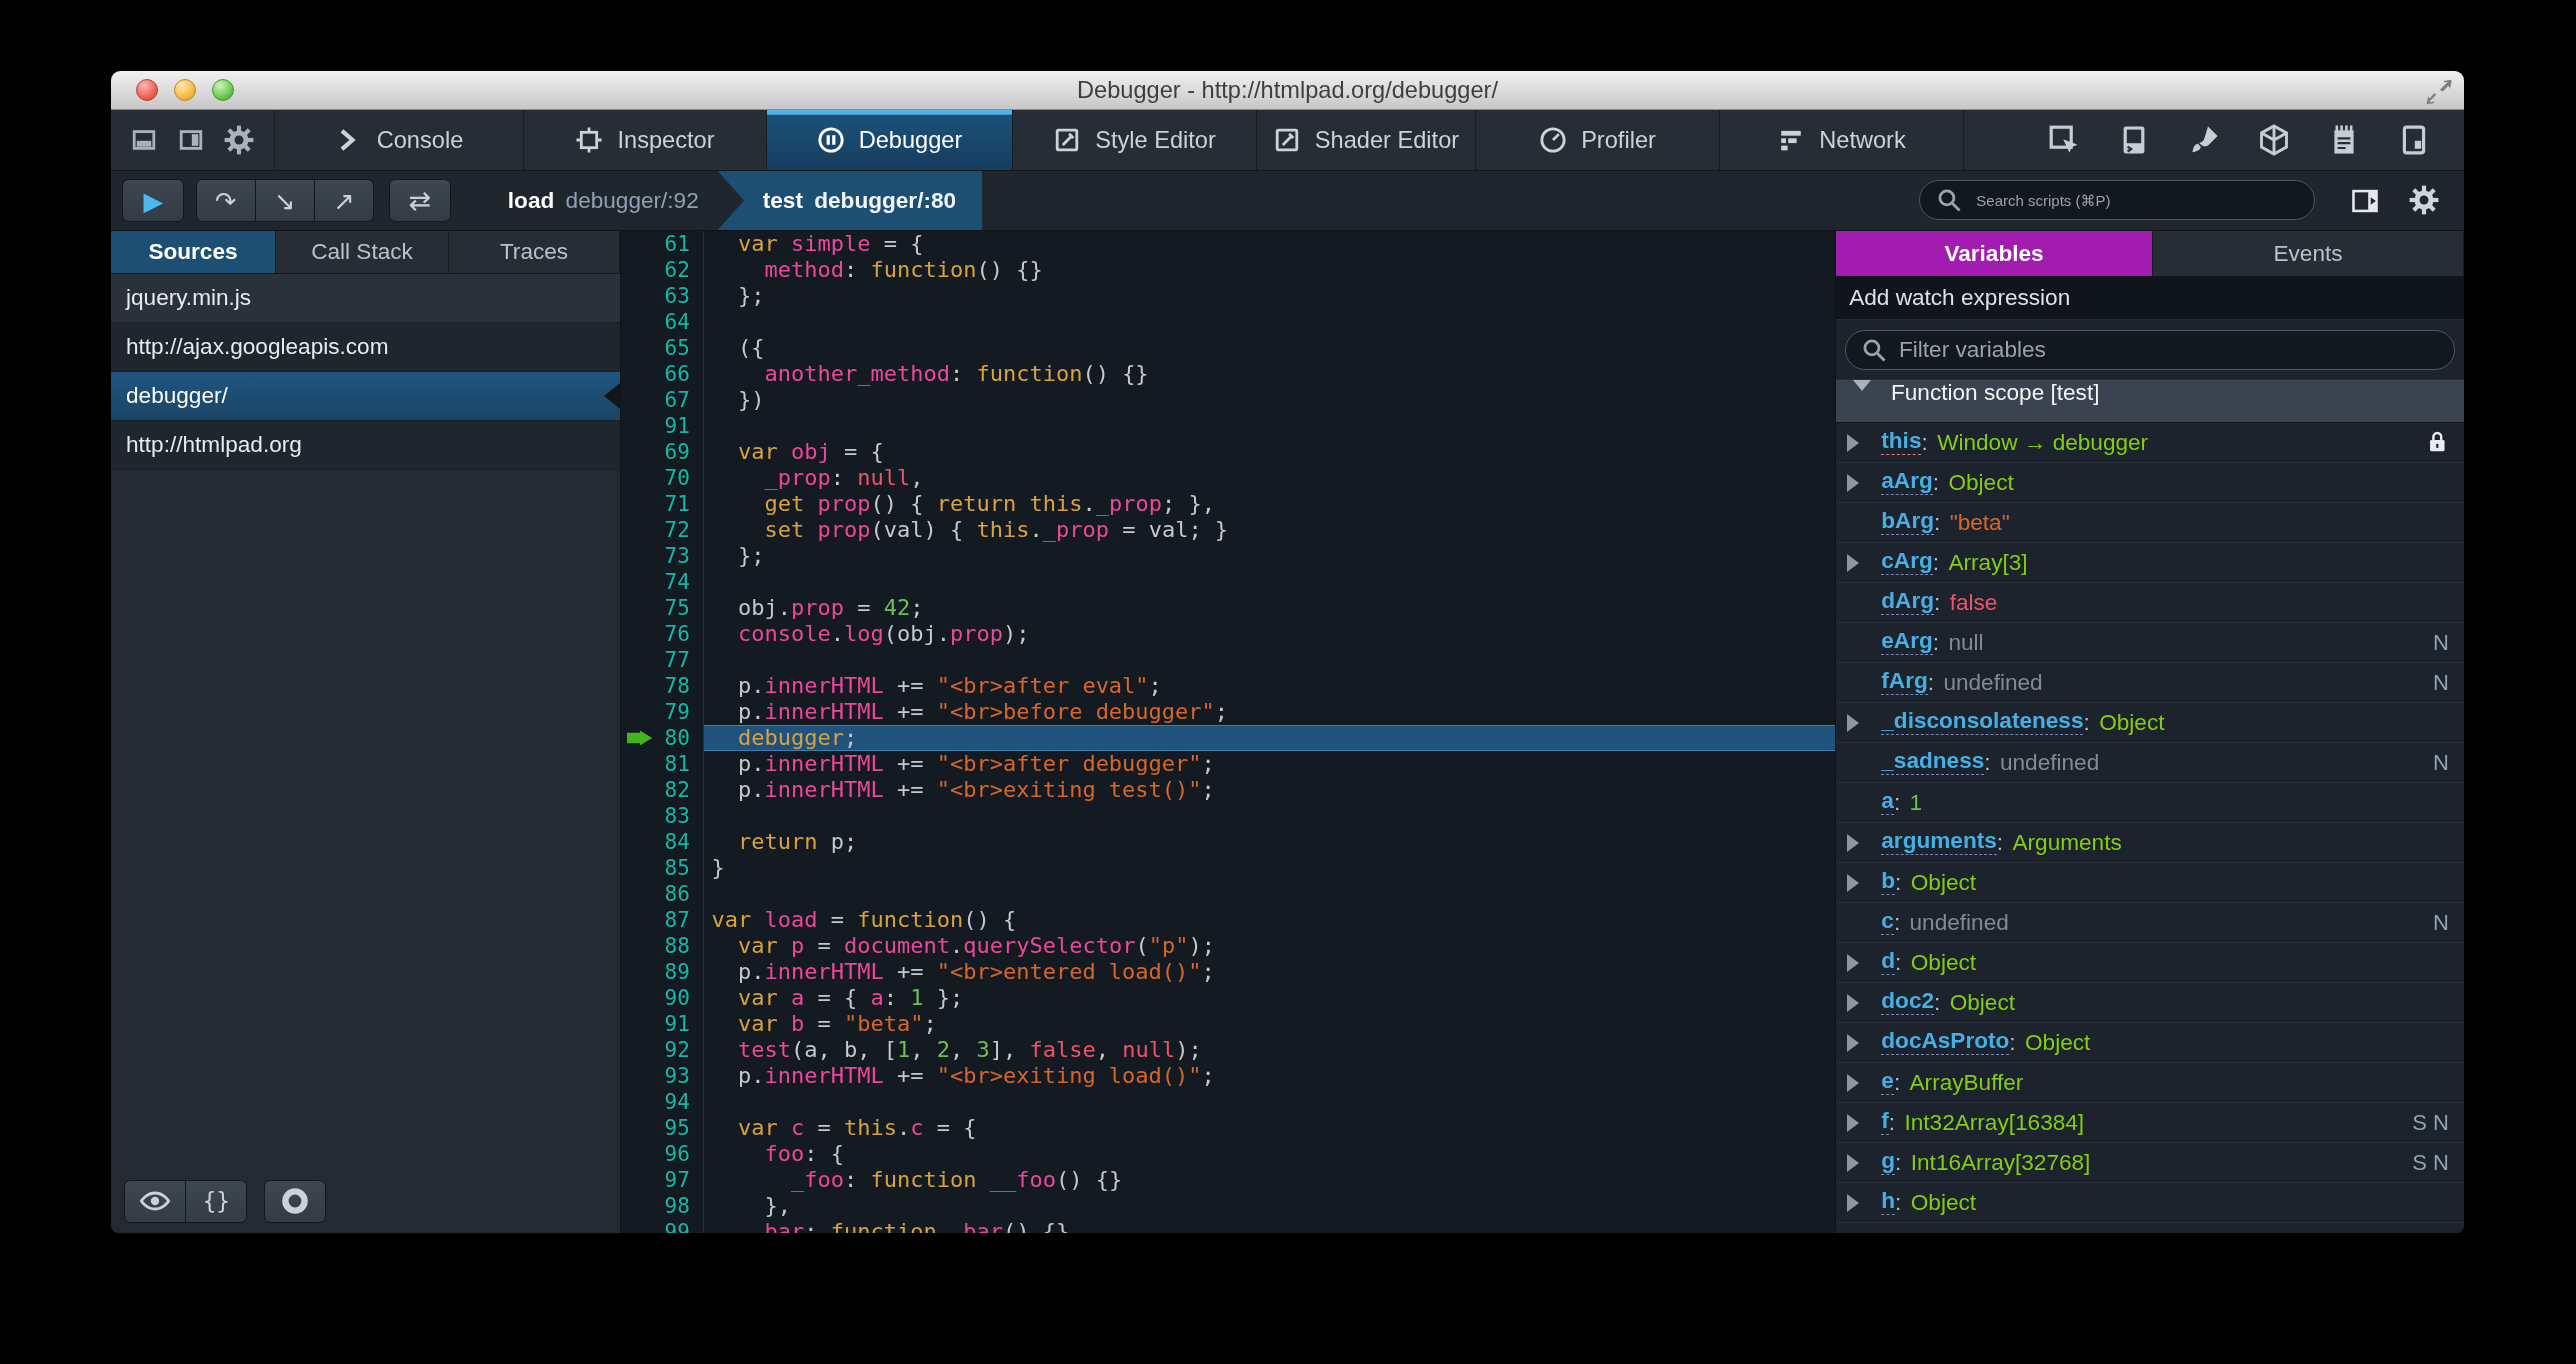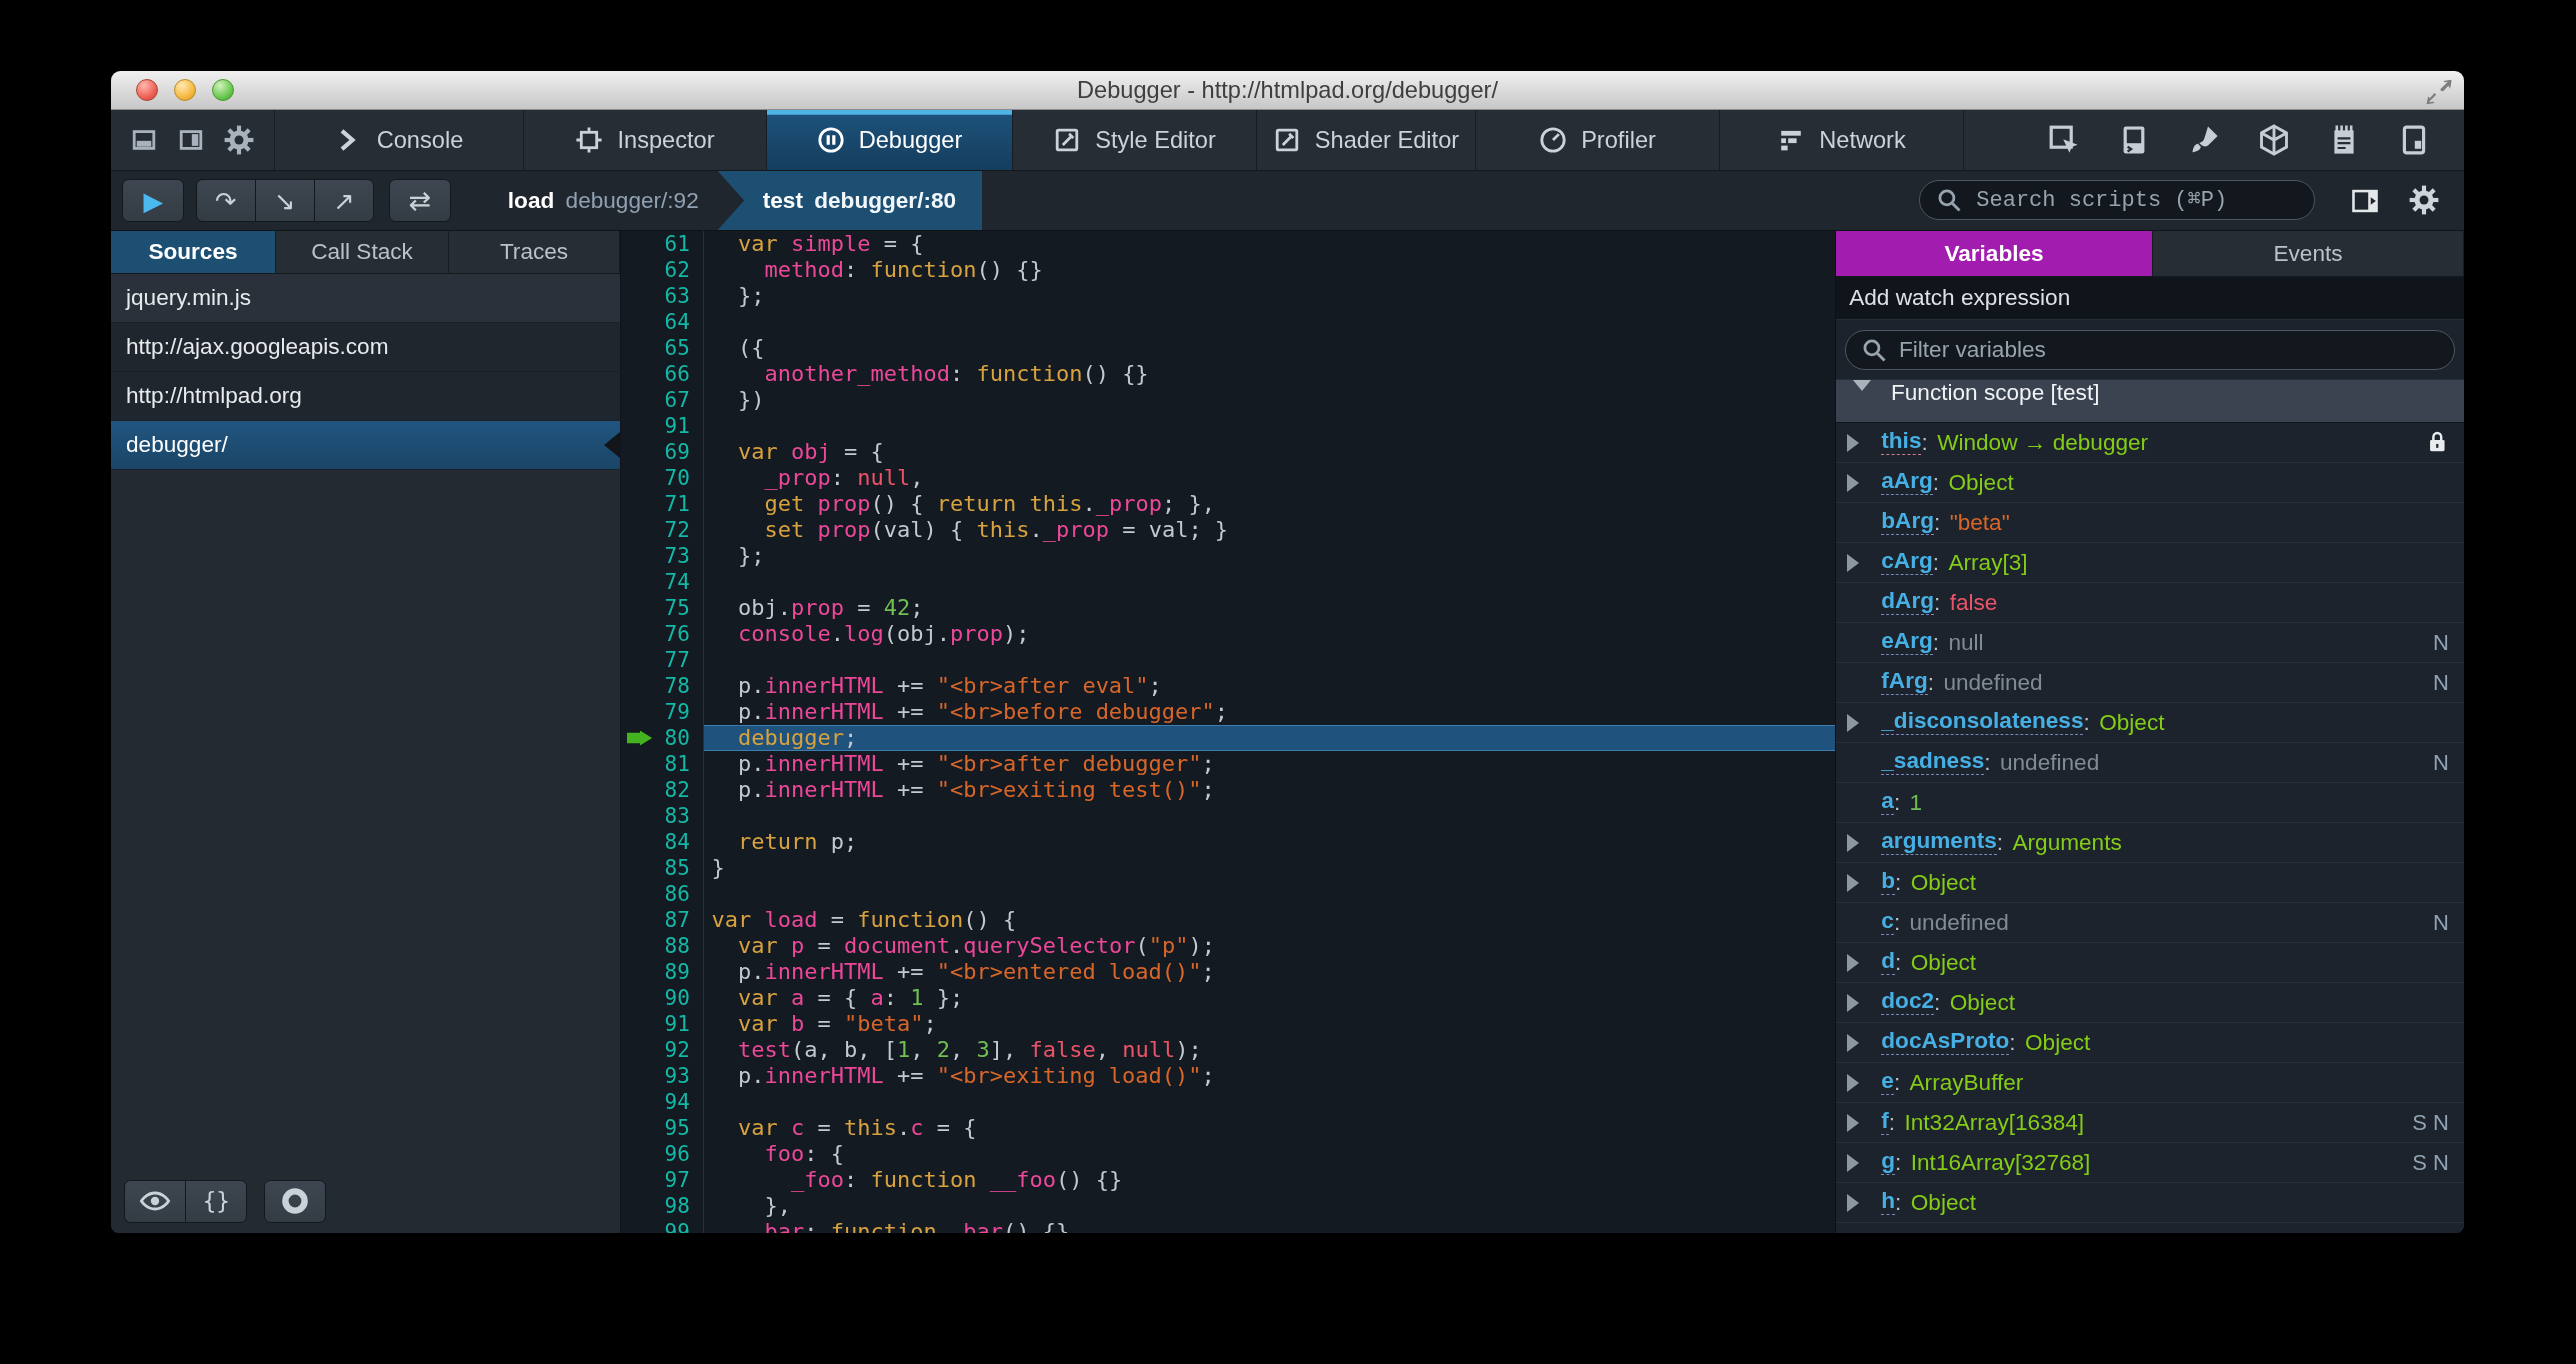--- a/index.html
+++ b/index.html
@@ -39,21 +39,21 @@
   .step-group .btn{width:60px;border-radius:0;margin-left:-0.9px;font-size:25.5px;}
   .step-group .btn:first-child{border-radius:6.6px 0 0 6.6px;margin-left:0;}
   .step-group .btn:last-child{border-radius:0 6.6px 6.6px 0;}
   .trace-btn{width:62px;margin-left:15px;font-size:27px;}
   .breadcrumbs{display:flex;align-items:stretch;margin-left:38px;height:59px;}
   .crumb{display:flex;align-items:center;font-size:22.6px;color:#8fa1b2;padding:0 19px;}
   .crumb .fn{color:#fff;font-weight:bold;margin-right:11.3px;}
   .crumb.selected{background:#1d4f73;clip-path:polygon(0 0,26.4px 50%,0 100%,100% 100%,100% 0);padding:0 26.4px 0 45px;color:#e9f2fa;}
   .crumb.selected .loc{color:#f2f7fb;font-weight:bold;}
   .search{position:absolute;right:149px;top:9.4px;width:396px;height:40px;border:1.9px solid #4e565e;border-radius:22px;background:#13181e;display:flex;align-items:center;padding:0 15px;gap:11.3px;box-sizing:border-box;color:#97a3ad;}
-  .search input{flex:1;background:transparent;border:none;outline:none;color:#e5e5e5;font-size:22px;font-family:Liberation Mono, monospace;}
+  .search input{flex:1;background:transparent;border:none;outline:none;color:#e5e5e5;font-size:15px;font-family:Liberation Sans, sans-serif;}
   .search input::placeholder{color:#97a3ad;}
   .panes-btn{position:absolute;right:83px;top:14px;color:#e4e8eb;}
   .gear-btn2{position:absolute;right:24.5px;top:13.2px;color:#ced5db;}
   
   .content{display:flex;height:1003px;}
   
   .sidebar{width:510px;flex:none;background:#232a32;display:flex;flex-direction:column;border-right:0.9px solid #10141a;box-sizing:border-box;}
   .side-tabs{height:42px;flex:none;display:flex;background:#262d35;border-bottom:0.9px solid #15191e;}
   .side-tab{text-align:center;line-height:42px;font-size:22.6px;color:#bac1c8;border-right:0.9px solid #181d23;box-sizing:border-box;flex:none;}
   .side-tab.selected{background:#1d4f73;color:#fff;font-weight:bold;}
@@ -312,22 +312,22 @@
 
     <div class="sidebar">
       <div class="side-tabs">
         <div class="side-tab selected" style="width:165px">Sources</div>
         <div class="side-tab" style="width:173px">Call Stack</div>
         <div class="side-tab" style="flex:1">Traces</div>
       </div>
       <div id="sources-list">
           <div class="src-row file"><span>jquery.min.js</span></div>
           <div class="src-row group"><span>http://ajax.googleapis.com</span></div>
+          <div class="src-row file selected"><span>debugger/</span></div>
           <div class="src-row group"><span>http://htmlpad.org</span></div>
-          <div class="src-row file selected"><span>debugger/</span></div>
         </div>
       <div class="side-bottom">
         <div class="btn sbtn join-l">
           <svg class="i24" viewBox="0 0 20 20">
               <path d="M1.5 10S4.5 5 10 5s8.5 5 8.5 5-3 5-8.5 5S1.5 10 1.5 10z" fill="none" stroke="currentColor" stroke-width="1.8"></path>
               <circle cx="10" cy="10" r="2.6" fill="currentColor"></circle>
             </svg>
         </div>
         <div class="btn sbtn join-r">
           <span class="braces">{}</span>

